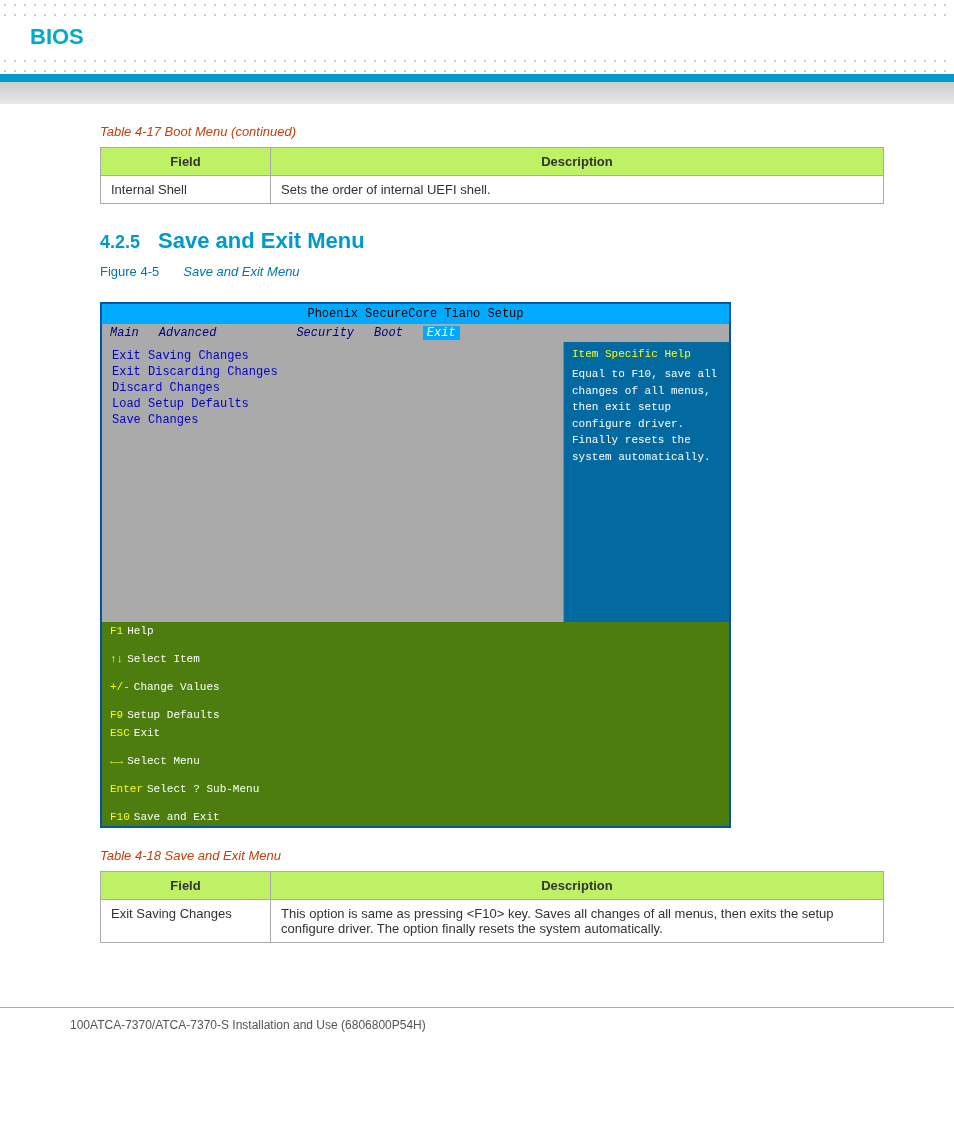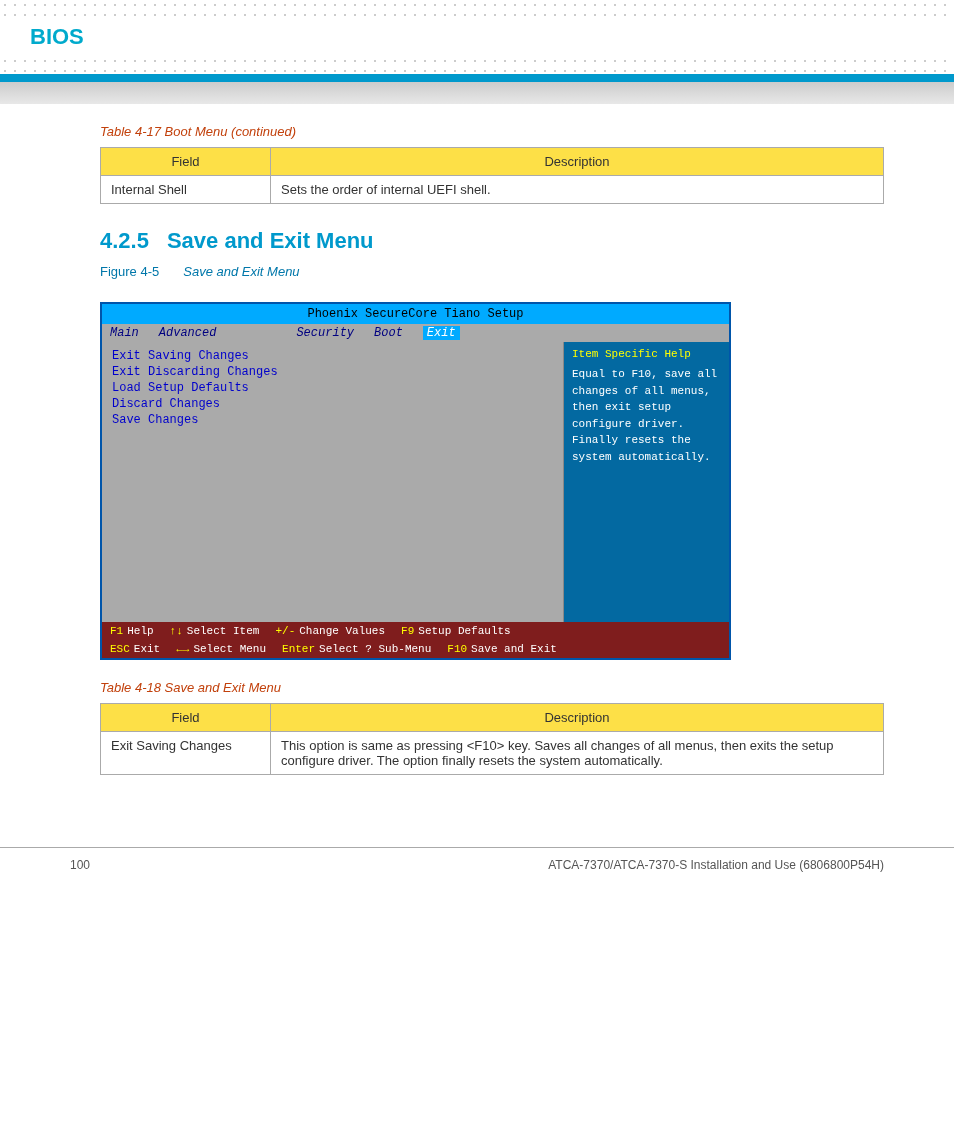--- a/index.html
+++ b/index.html
@@ -55,34 +55,34 @@
       width: 100%;
       margin-bottom: 24px;
     }
     table th, table td {
       border: 1px solid #aaa;
       padding: 6px 10px;
       font-size: 13px;
       vertical-align: top;
     }
     table th {
-      background: #fde047;
-      font-weight: normal;
+      background: #bef264;
+      font-weight: bold;
     }
     .col-field { width: 170px; }
 
     
     .section-heading {
       display: flex;
       align-items: baseline;
       gap: 18px;
       margin: 20px 0 10px 0;
     }
     .section-number {
-      font-size: 22px;
+      font-size: 18px;
       font-weight: bold;
       color: #0099cc;
     }
     .section-title {
       font-size: 22px;
       font-weight: bold;
       color: #0099cc;
     }
 
     .section-desc {
@@ -163,46 +163,47 @@
       font-size: 11px;
       line-height: 1.5;
     }
     .bios-option {
       color: #0000cc;
       font-size: 12px;
       padding: 1px 0;
       cursor: pointer;
     }
     .bios-footer {
-      background: #7f1d1d;
+      background: #4d7c0f;
       padding: 3px 8px;
       display: flex;
       gap: 16px;
       flex-wrap: wrap;
+      flex-direction: column;
     }
     .bios-footer-item {
       color: #fff;
       font-size: 11px;
       display: flex;
       align-items: center;
       gap: 4px;
     }
     .bios-footer-key {
       color: #ffff00;
     }
 
     
     .page-footer {
       border-top: 1px solid #aaa;
       padding: 10px 70px;
       display: flex;
-      justify-content: space-between;
+      justify-content: flex-start;
       font-size: 12px;
       color: #555;
-      margin-top: 18px;
+      margin-top: 10px;
     }
   </style>
 </head>
 <body>
 
 <div>
   <div class="header-dots-row"></div>
   <div class="header-title-row">
     <span class="header-title">BIOS</span>
   </div>
@@ -250,22 +251,22 @@
       <span class="bios-menu-item">Advanced</span>
       <span class="bios-menu-item" style="margin-left:60px;">Security</span>
       <span class="bios-menu-item">Boot</span>
       <span class="bios-menu-item active">Exit</span>
     </div>
 
     <div class="bios-body">
       <div class="bios-left">
         <div class="bios-option">Exit Saving Changes</div>
         <div class="bios-option">Exit Discarding Changes</div>
+        <div class="bios-option">Discard Changes</div>
         <div class="bios-option">Load Setup Defaults</div>
-        <div class="bios-option">Discard Changes</div>
         <div class="bios-option">Save Changes</div>
       </div>
       <div class="bios-right">
         <div class="bios-right-title">Item Specific Help</div>
         <div class="bios-right-text">Equal to F10, save all changes of all menus, then exit setup configure driver. Finally resets the system automatically.</div>
       </div>
     </div>
 
     <div class="bios-footer">
       <span class="bios-footer-item">

